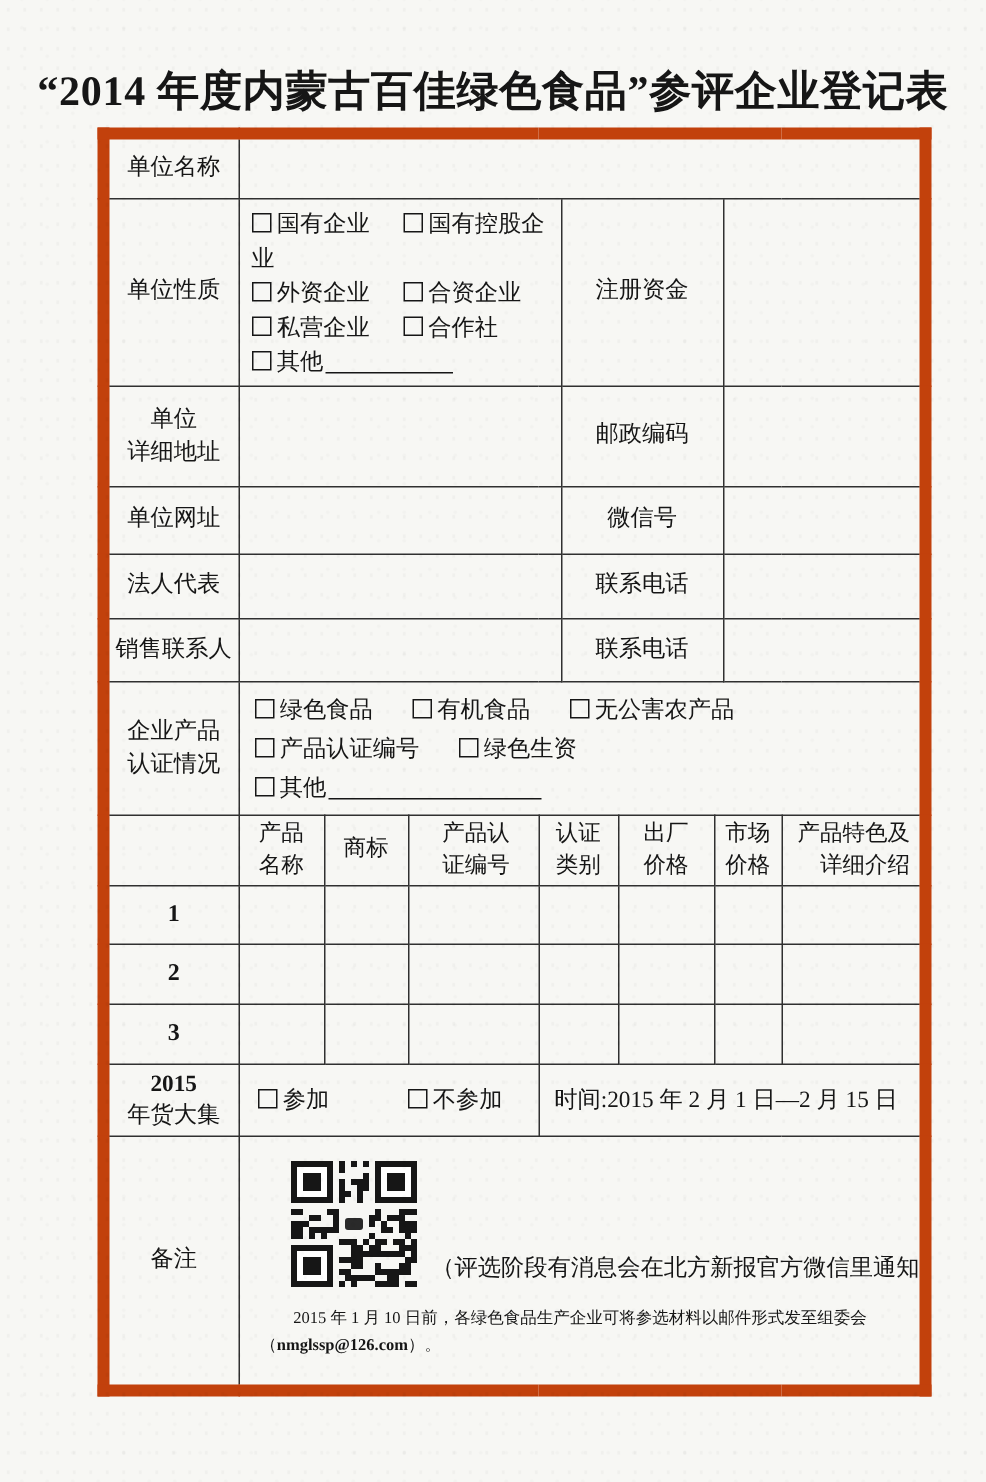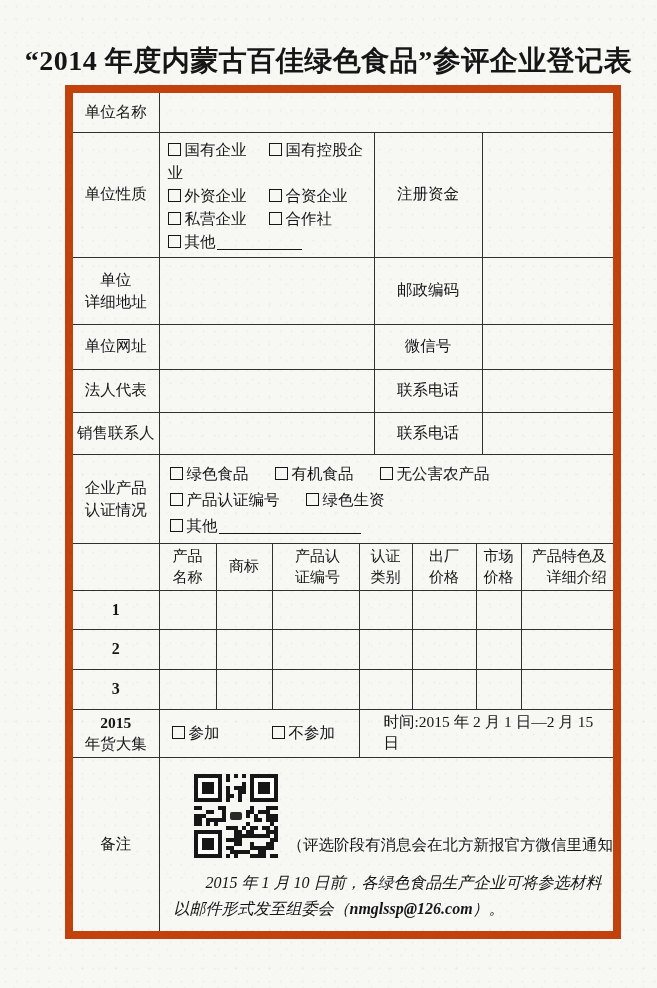--- a/index.html
+++ b/index.html
@@ -60,28 +60,28 @@
   .blank.long{width:142px;}
   
   td.ph{text-align:center;padding:2px 0;font-size:15px;line-height:1.4;}
   .w2{display:inline-block;width:2.25em;text-align:center;}
   .w3{display:inline-block;width:3.25em;text-align:right;}
   .w5{display:inline-block;width:5.25em;text-align:right;}
   td.num{font-weight:bold;text-align:center;font-size:16px;font-family:"Liberation Serif",serif;}
   .bold{font-weight:bold;}
   
   .joincell{padding-left:12px;}
-  .timecell{padding-left:24px;font-size:15.5px;}
+  .timecell{padding-left:10px;font-size:15.5px;}
   
   .remark-body{vertical-align:top;padding:0;}
   .remark-inner{padding:16px 8px 8px 12px;}
   .qr-row{display:flex;align-items:flex-end;gap:10px;margin-left:22px;}
   .qr{flex:0 0 auto;display:block;}
   .qr-caption{font-size:15.5px;padding-bottom:2px;white-space:nowrap;}
-  .notice{margin:12px 2px 0 2px;font-size:16px;line-height:1.65;text-indent:2em;font-style:italic;}
+  .notice{margin:12px 2px 0 2px;font-size:11px;line-height:1.65;text-indent:2em;}
 </style>
 </head>
 <body>
 
 <div class="title">“2014 年度内蒙古百佳绿色食品”参评企业登记表</div>
 
 <table class="form">
   <colgroup>
     <col style="width:90px">
       <col style="width:57px">

